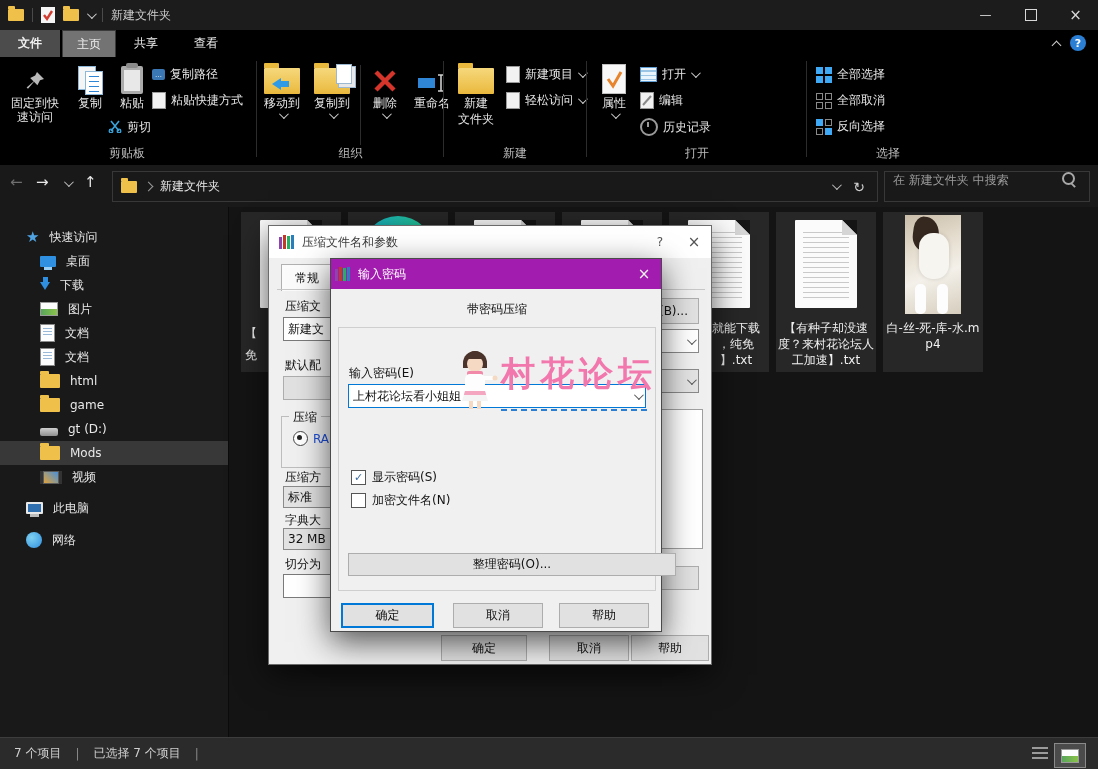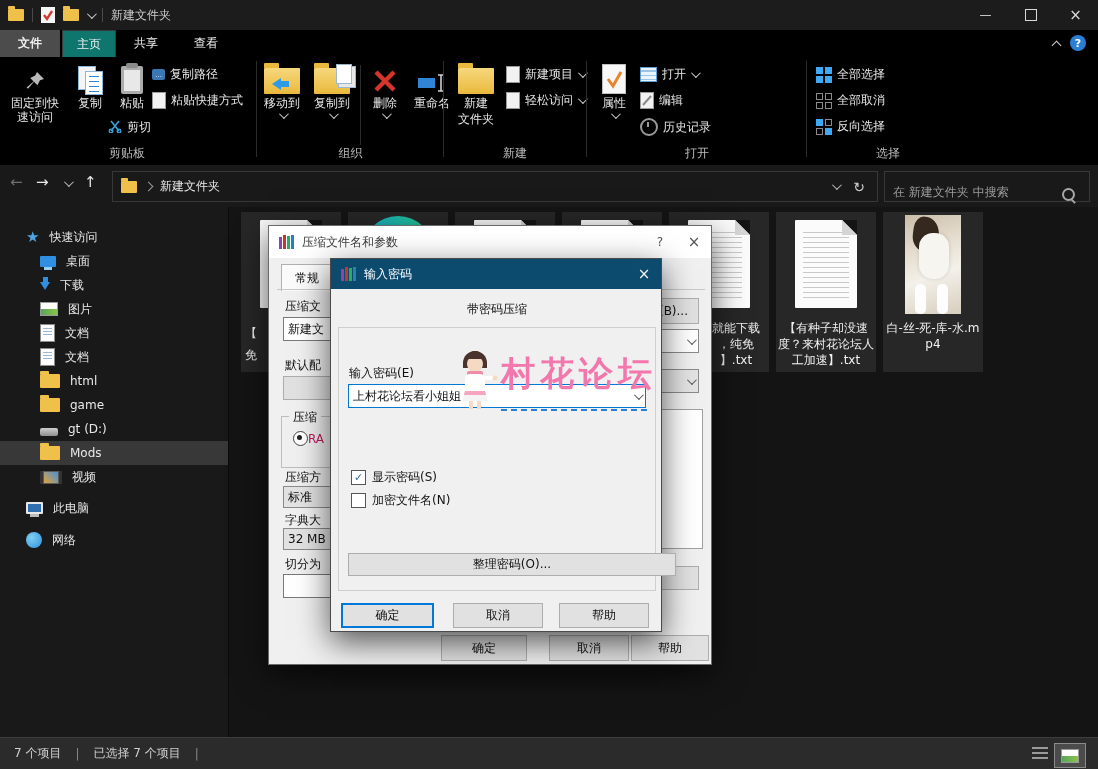--- a/index.html
+++ b/index.html
@@ -20,21 +20,21 @@
   .fold::before{content:"";position:absolute;background:#efc14a;border-radius:1px 1px 0 0}
   .fold-s{width:16px;height:12px}.fold-s::before{width:7px;height:3px;top:-3px;left:0}
   .fold-m{width:20px;height:14px}.fold-m::before{width:9px;height:3px;top:-3px;left:0}
   .fold-b{width:36px;height:26px;background:linear-gradient(#f6d87c,#eab93d)}
   .fold-b::before{width:15px;height:5px;top:-5px;left:0;background:#e8b universal}
   .fold-b::before{background:#e8b93d}
   
   #tabrow{left:0;top:30px;width:1098px;height:27px;background:#000}
   .tab{position:absolute;top:0;height:27px;display:flex;align-items:center;justify-content:center;color:#f0f0f0}
   .tab-file{left:0;width:60px;background:#4c4c4c;font-weight:bold}
-  .tab-home{left:62px;width:52px;background:#0f766e;border:1px solid #3a3a3a;border-bottom:none}
+  .tab-home{left:62px;width:52px;background:#737373;border:1px solid #3a3a3a;border-bottom:none}
   .tab-share{left:118px;width:56px}
   .tab-view{left:178px;width:56px}
   .chv{display:inline-block;width:6px;height:6px;border-right:1.4px solid currentColor;border-bottom:1.4px solid currentColor}
   .chv-d{transform:rotate(45deg) translateY(-2px)}
   .chv-u{transform:rotate(-135deg)}
   .chv-r{transform:rotate(-45deg)}
   .helpq{width:16px;height:16px;border-radius:50%;background:#2a7fd4;color:#fff;font-weight:bold;
          display:flex;align-items:center;justify-content:center;font-size:11px}
   
   #ribbon{left:0;top:57px;width:1098px;height:108px;background:#000}
@@ -61,21 +61,21 @@
   .smpage{position:relative;width:12px;height:15px;background:#f2f2f2;border:1px solid #9a9a9a}
   .notebook{width:15px;height:13px;background:#eaf4fd;border:1px solid #5f9fd6;
       background-image:repeating-linear-gradient(#9cc4e4 0 1px,transparent 1px 4px);background-position:0 3px}
   .clock{width:14px;height:14px;border-radius:50%;border:2px solid #9a9a9a;position:relative}
   .clock::after{content:"";position:absolute;left:5px;top:2px;width:1.5px;height:5px;background:#9a9a9a}
   
   #navrow{left:0;top:165px;width:1098px;height:42px;background:#191919;border-bottom:1px solid #000}
   .navbtn{position:absolute;top:8px;font-size:15px}
   .box{background:#191919;border:1px solid #383838}
   #addrbox{left:112px;top:6px;width:764px;height:29px;display:flex;align-items:center}
-  #searchbox{left:884px;top:6px;width:204px;height:29px;display:flex;align-items:flex-end;color:#9b9b9b}
+  #searchbox{left:884px;top:6px;width:204px;height:29px;display:flex;align-items:flex-start;color:#9b9b9b}
   .mag{width:9px;height:9px;border:2px solid #a8a8a8;border-radius:50%;position:relative}
   .mag::after{content:"";position:absolute;left:8px;top:8px;width:2px;height:6px;background:#a8a8a8;transform:rotate(-45deg)}
   
   #sidebar{left:0;top:207px;width:228px;height:530px;background:#191919}
   .srow{position:absolute;left:0;width:226px;height:24px;display:flex;align-items:center;gap:10px;color:#e8e8e8}
   .srow .lbl{flex:1}
   .sel-row{background:#383838}
   .pinic{margin-right:8px;opacity:.85}
   .star{color:#4fa3e3;font-size:15px}
   .mon{width:16px;height:11px;background:#2f8fe0;border-radius:1px;position:relative}
@@ -133,21 +133,21 @@
   .finput{position:absolute;background:#fff;border:1px solid #7a7a7a;color:#111;display:flex;align-items:center;padding-left:4px;box-sizing:border-box}
   .fbtn{position:absolute;background:#e1e1e1;border:1px solid #adadad;color:#111;display:flex;align-items:center;justify-content:center;box-sizing:border-box}
   .combo{position:absolute;border:1px solid #8a8a8a;color:#111;display:flex;align-items:center;padding:0 4px;box-sizing:border-box}
   .combo .chv{margin-left:auto;color:#555}
   .combo.gray{background:#e3e3e3}.combo.white{background:#fff}
   .gbox{position:absolute;border:1px solid #bdbdbd}
   .glegend{position:absolute;background:#f0f0f0;padding:0 4px;color:#111}
   .radio{width:13px;height:13px;border:1px solid #444;border-radius:50%;background:#fff;position:relative;display:inline-block}
   .radio.on::after{content:"";position:absolute;left:3px;top:3px;width:5px;height:5px;border-radius:50%;background:#222}
   #pwddlg{left:330px;top:258px;width:332px;height:374px;background:#f0f0f0;border:1px solid #4a4a4a;box-sizing:border-box}
-  #pwddlg .dtitle{height:30px;background:#0c4a6e;display:flex;align-items:center;gap:8px;padding-left:10px;color:#fff}
+  #pwddlg .dtitle{height:30px;background:#a21caf;display:flex;align-items:center;gap:8px;padding-left:4px;color:#fff}
   #pwddlg .dctl{height:30px;color:#f0f0f0}
   .frame{position:absolute;left:7px;top:68px;width:316px;height:262px;border:1px solid #cfcfcf}
   .cb{width:13px;height:13px;background:#fff;border:1px solid #555;display:inline-flex;align-items:center;justify-content:center;
       font-size:11px;color:#3b6aa0;font-weight:bold}
   .cbrow{position:absolute;display:flex;align-items:center;gap:6px;color:#111}
   .dbtn{position:absolute;background:#e1e1e1;border:1px solid #adadad;color:#111;display:flex;align-items:center;justify-content:center;box-sizing:border-box}
   .dbtn.default{border:2px solid #0078d7}
   .wm-text{position:absolute;left:170px;top:92px;font-size:34px;font-weight:bold;color:#f277ad;letter-spacing:5px;white-space:nowrap}
   .wm-dash{position:absolute;left:170px;top:150px;width:146px;border-bottom:2px dashed #2a7fd4}
 </style>
@@ -534,21 +534,21 @@
     </div>
 
   <div class="flabel" style="left:16px;top:131px">默认配</div>
   <div class="fbtn" style="left:14px;top:150px;width:120px;height:24px"></div>
   <div class="combo gray" style="left:344px;top:143px;width:86px;height:24px">
       <span class="chv chv-d"></span>
     </div>
 
   <div class="gbox" style="left:12px;top:190px;width:420px;height:50px"></div>
   <div class="glegend" style="left:20px;top:183px">压缩</div>
-  <div class="abs" style="left:24px;top:205px;display:flex;align-items:center;color:#be185d">
+  <div class="abs" style="left:24px;top:205px;display:flex;align-items:center;gap:5px;color:#1d4ed8">
     <span class="radio on"></span>
     <span>RA</span>
   </div>
 
   <div class="gbox" style="left:340px;top:183px;width:92px;height:138px;background:#fff;border-color:#a0a0a0"></div>
 
   <div class="flabel" style="left:16px;top:243px">压缩方</div>
   <div class="combo gray" style="left:14px;top:260px;width:150px;height:22px">
     <span>标准</span>
       <span class="chv chv-d"></span>

